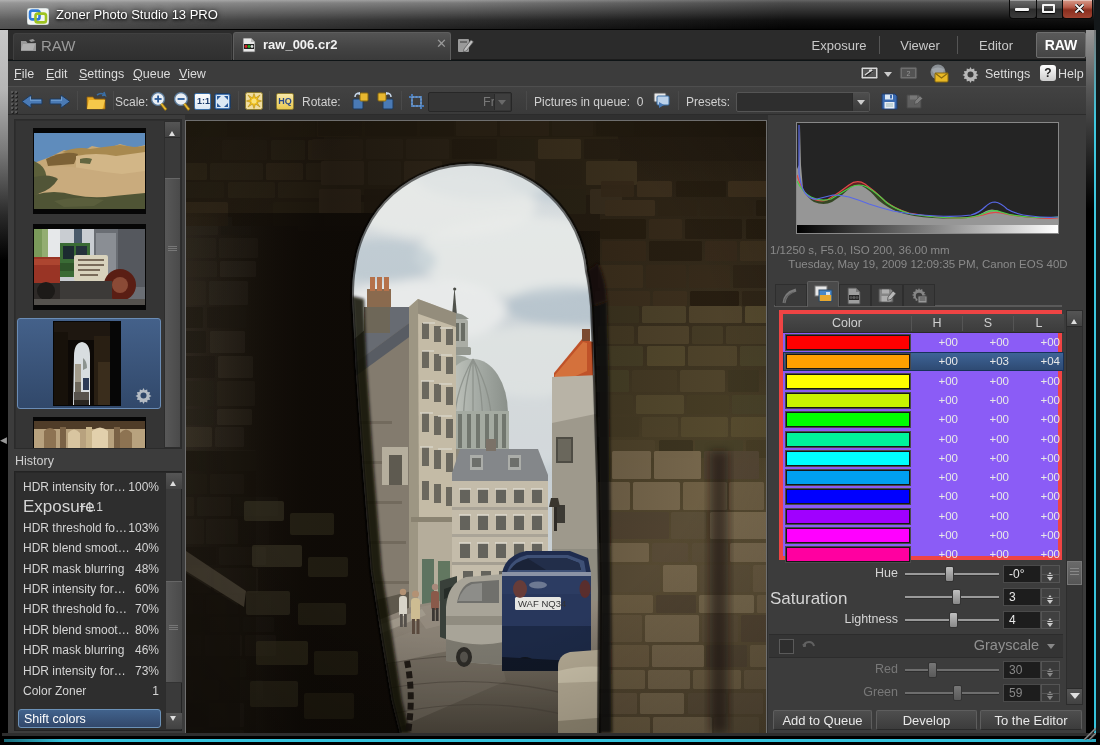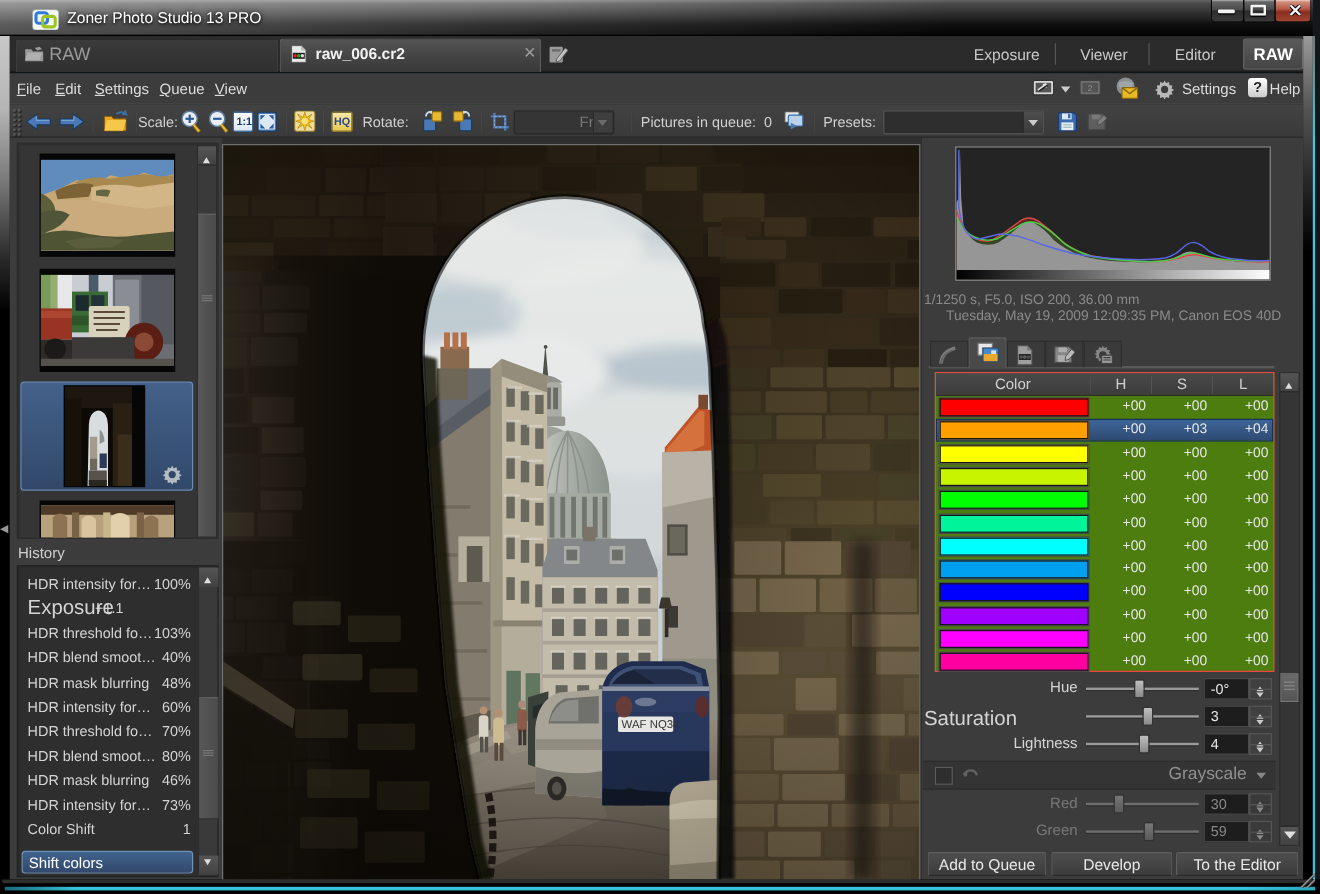--- a/index.html
+++ b/index.html
@@ -294,21 +294,21 @@
       <div class="abs" style="left:8px;top:106.99999999999989px;width:118px;height:20px;color:#d4d4d4;font-size:12px;white-space:nowrap;overflow:hidden;line-height:20px;white-space:nowrap;">HDR intensity for…</div>
       <div class="abs" style="left:8px;top:106.99999999999989px;width:136px;height:20px;color:#d4d4d4;font-size:12px;line-height:20px;text-align:right;">60%</div>
       <div class="abs" style="left:8px;top:127.39999999999986px;width:118px;height:20px;color:#d4d4d4;font-size:12px;white-space:nowrap;overflow:hidden;line-height:20px;white-space:nowrap;">HDR threshold fo…</div>
       <div class="abs" style="left:8px;top:127.39999999999986px;width:136px;height:20px;color:#d4d4d4;font-size:12px;line-height:20px;text-align:right;">70%</div>
       <div class="abs" style="left:8px;top:147.79999999999984px;width:118px;height:20px;color:#d4d4d4;font-size:12px;white-space:nowrap;overflow:hidden;line-height:20px;white-space:nowrap;">HDR blend smoot…</div>
       <div class="abs" style="left:8px;top:147.79999999999984px;width:136px;height:20px;color:#d4d4d4;font-size:12px;line-height:20px;text-align:right;">80%</div>
       <div class="abs" style="left:8px;top:168.19999999999982px;width:118px;height:20px;color:#d4d4d4;font-size:12px;white-space:nowrap;overflow:hidden;line-height:20px;white-space:nowrap;">HDR mask blurring</div>
       <div class="abs" style="left:8px;top:168.19999999999982px;width:136px;height:20px;color:#d4d4d4;font-size:12px;line-height:20px;text-align:right;">46%</div>
       <div class="abs" style="left:8px;top:188.5999999999998px;width:118px;height:20px;color:#d4d4d4;font-size:12px;white-space:nowrap;overflow:hidden;line-height:20px;white-space:nowrap;">HDR intensity for…</div>
       <div class="abs" style="left:8px;top:188.5999999999998px;width:136px;height:20px;color:#d4d4d4;font-size:12px;line-height:20px;text-align:right;">73%</div>
-      <div class="abs" style="left:8px;top:208.99999999999977px;width:118px;height:20px;color:#d4d4d4;font-size:12px;white-space:nowrap;overflow:hidden;line-height:20px;white-space:nowrap;">Color Shift</div>
+      <div class="abs" style="left:8px;top:208.99999999999977px;width:118px;height:20px;color:#d4d4d4;font-size:12px;white-space:nowrap;overflow:hidden;line-height:20px;white-space:nowrap;">Color Zoner</div>
       <div class="abs" style="left:8px;top:208.99999999999977px;width:136px;height:20px;color:#d4d4d4;font-size:12px;line-height:20px;text-align:right;">1</div>
  <div class="abs" style="left:3px;top:237px;width:143px;height:19px;background:linear-gradient(#41628c,#32486b);border:1px solid #6c92b8;border-radius:3px;color:#fff;font-size:12.5px;line-height:18px;"><span style="margin-left:5px;">Shift colors</span></div>
  <div class="abs" style="left:150px;top:1px;width:16px;height:256px;background:#3a3a3a;border-left:1px solid #2d2d2d;">
   <div class="abs" style="left:0;top:0;width:16px;height:16px;background:linear-gradient(#555,#424242);"></div>
   <div class="abs" style="left:4px;top:5px;width:0;height:0;border:3.5px solid transparent;border-bottom:5px solid #ddd;"></div>
   <div class="abs" style="left:0;top:108px;width:16px;height:102px;background:linear-gradient(to right,#585858,#4a4a4a);border-top:1px solid #666;border-bottom:1px solid #333;"></div>
   <div class="abs" style="left:3px;top:152px;width:9px;height:1px;background:#777;box-shadow:0 2px 0 #777,0 4px 0 #777;"></div>
   <div class="abs" style="left:0;bottom:0;width:16px;height:16px;background:linear-gradient(#555,#424242);"></div>
   <div class="abs" style="left:4px;bottom:5px;width:0;height:0;border:3.5px solid transparent;border-top:5px solid #ddd;"></div>
  </div>
@@ -883,21 +883,21 @@
         <rect x="3.5" y="9" width="9" height="5.5" fill="#ccc"></rect>
         <path d="M10,10 l5,-6 3,2.4 -5,6 -3.4,1 Z" fill="#d8d8d8" stroke="#444" stroke-width="0.7"></path>
       </svg></div>
     <div class="abs" style="left:903px;top:284px;width:32px;height:22px;background:#3a3a3a;border:1px solid #2e2e2e;border-bottom:none;"></div>
     <div class="abs" style="left:910px;top:287px;opacity:0.8;"><svg width="19" height="18" viewBox="0 0 19 18">
         <path d="M9,1 l1,2 2.2,-0.9 0.4,2.4 2.4,0.4 -0.9,2.2 2,1 -2,1 0.9,2.2 -2.4,0.4 -0.4,2.4 -2.2,-0.9 -1,2 -1,-2 -2.2,0.9 -0.4,-2.4 -2.4,-0.4 0.9,-2.2 -2,-1 2,-1 -0.9,-2.2 2.4,-0.4 0.4,-2.4 2.2,0.9 Z" fill="#999"></path>
         <circle cx="9" cy="9" r="3.2" fill="#3c3c3c"></circle>
         <rect x="8" y="9" width="9" height="7" fill="#b0b0b0" stroke="#444"></rect>
         <path d="M9.5,11 h6 M9.5,13 h6" stroke="#444" stroke-width="0.9"></path>
       </svg></div>
-    <div class="abs" style="left:779px;top:310px;width:283px;height:250px;background:#4d7c0f;border:1px solid #ef4444;">
+    <div class="abs" style="left:779px;top:310px;width:283px;height:250px;background:#8b5cf6;border:4px solid #ef4444;">
       <div class="abs" style="left:0;top:0;width:281px;height:19px;background:linear-gradient(#4a4a4a,#3c3c3c);border-bottom:1px solid #2a2a2a;">
  <div class="abs" style="left:0;top:0;width:128px;text-align:center;color:#d0d0d0;font-size:12.5px;line-height:19px;">Color</div>
  <div class="abs" style="left:129px;top:0;width:50px;text-align:center;color:#d0d0d0;font-size:12.5px;line-height:19px;">H</div>
  <div class="abs" style="left:180px;top:0;width:50px;text-align:center;color:#d0d0d0;font-size:12.5px;line-height:19px;">S</div>
  <div class="abs" style="left:231px;top:0;width:50px;text-align:center;color:#d0d0d0;font-size:12.5px;line-height:19px;">L</div>
  <div class="abs" style="left:128px;top:2px;width:1px;height:15px;background:#2a2a2a;border-right:1px solid #555;"></div>
  <div class="abs" style="left:179px;top:2px;width:1px;height:15px;background:#2a2a2a;border-right:1px solid #555;"></div>
  <div class="abs" style="left:230px;top:2px;width:1px;height:15px;background:#2a2a2a;border-right:1px solid #555;"></div>
 </div>
       <div class="abs" style="left:3px;top:21px;width:124px;height:15px;background:#ff0000;border:1px solid #161616;box-shadow:0 0 0 1px #4a4a4a;"></div>

